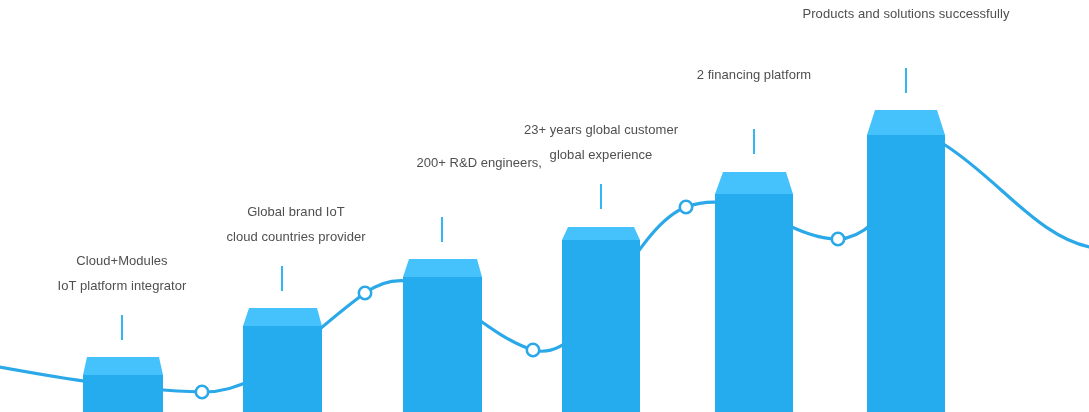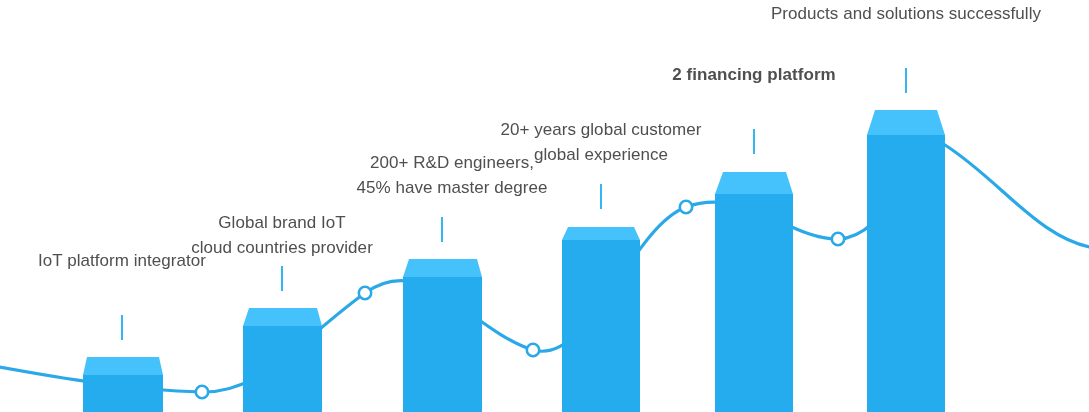--- a/index.html
+++ b/index.html
@@ -24,21 +24,21 @@
     left: 0;
     top: 0;
     width: 1089px;
     height: 412px;
     display: block;
   }
   .label-block {
     position: absolute;
     text-align: center;
     color: #4f4f4f;
-    font-size: 17px;
+    font-size: 13px;
     line-height: 25px;
     white-space: nowrap;
     letter-spacing: 0.05px;
   }
   .label-line {
     display: block;
   }
 </style>
 </head>
 <body>
@@ -101,39 +101,39 @@
       <line x1="282" y1="266" x2="282" y2="291" stroke="#35B5F2" stroke-width="2"></line>
       <line x1="442" y1="217" x2="442" y2="242" stroke="#35B5F2" stroke-width="2"></line>
       <line x1="601" y1="184" x2="601" y2="209" stroke="#35B5F2" stroke-width="2"></line>
       <line x1="754" y1="129" x2="754" y2="154" stroke="#35B5F2" stroke-width="2"></line>
       <line x1="906" y1="68" x2="906" y2="93" stroke="#35B5F2" stroke-width="2"></line>
     </g>
 
   </svg>
 
   <div class="label-block" style="left:22px; top:248px; width:200px;">
+    <span class="label-line">Cloud+Modules</span>
     <span class="label-line">IoT platform integrator</span>
   </div>
 
-  <div class="label-block" style="left:182px; top:199px; width:200px;margin-top:11px;">
+  <div class="label-block" style="left:196px; top:199px; width:200px;">
     <span class="label-line">Global brand IoT</span>
     <span class="label-line">cloud countries provider</span>
   </div>
 
-  <div class="label-block" style="left:352px; top:150px; width:200px;">
+  <div class="label-block" style="left:342px; top:150px; width:200px;text-align:right;">
     <span class="label-line">200+ R&amp;D engineers,</span>
-    <span class="label-line">45% have master degree</span>
   </div>
 
   <div class="label-block" style="left:491px; top:117px; width:220px;">
-    <span class="label-line">20+ years global customer</span>
+    <span class="label-line">23+ years global customer</span>
     <span class="label-line">global experience</span>
   </div>
 
-  <div class="label-block" style="left:654px; top:62px; width:200px;font-weight:bold;">
+  <div class="label-block" style="left:654px; top:62px; width:200px;">
     <span class="label-line">2 financing platform</span>
   </div>
 
   <div class="label-block" style="left:766px; top:1px; width:280px;">
     <span class="label-line">Products and solutions successfully</span>
   </div>
 
 </div>
 
 </body></html>

